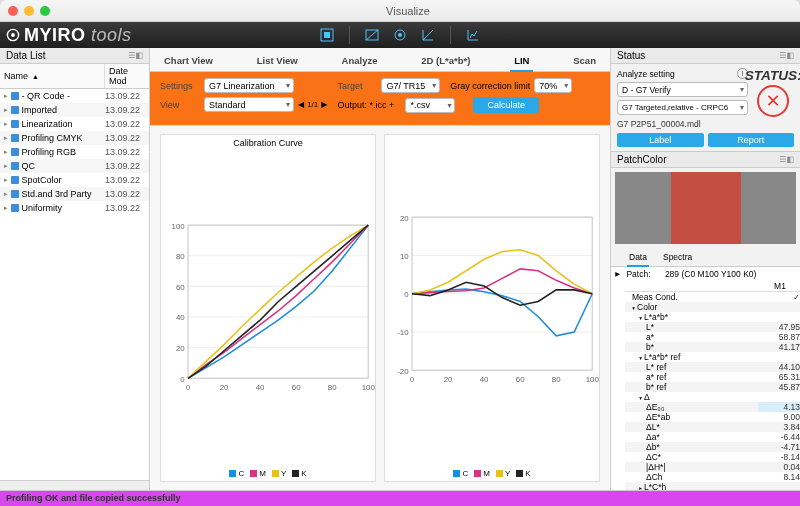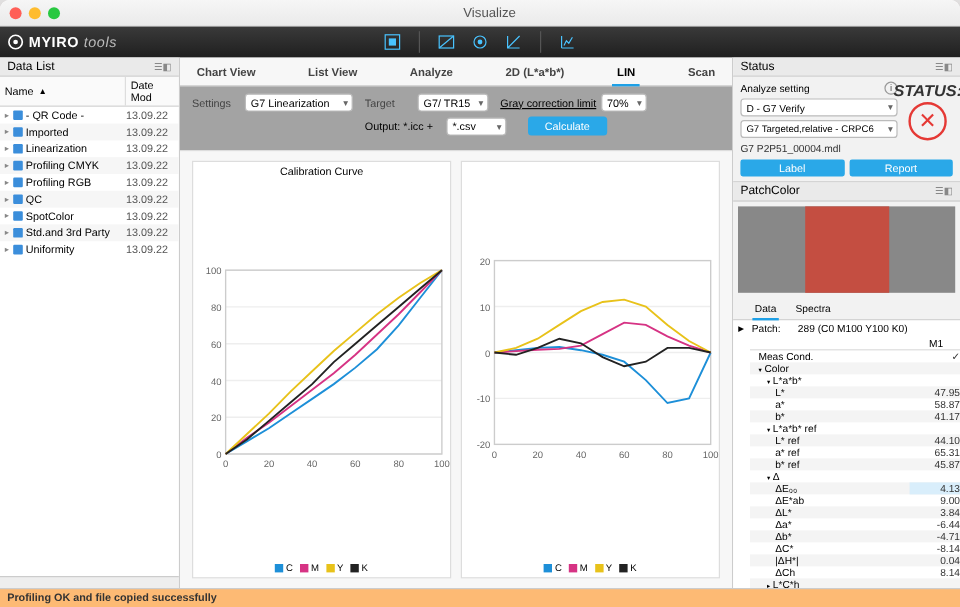--- a/index.html
+++ b/index.html
@@ -4,21 +4,21 @@
 <style>
   * { box-sizing: border-box; margin: 0; padding: 0; font-family: -apple-system, "Helvetica Neue", Arial, sans-serif; }
   body { width: 800px; height: 506px; background: #eceaea; overflow: hidden; }
   .window { width: 800px; height: 506px; background: #fff; border-radius: 8px; box-shadow: 0 10px 30px rgba(0,0,0,0.35); position: relative; display: flex; flex-direction: column; }
   .titlebar { height: 22px; background: linear-gradient(#f6f6f6,#eaeaea); border-bottom: 1px solid #d0d0d0; display: flex; align-items: center; position: relative; border-radius: 8px 8px 0 0;}
   .traffic { display: flex; gap:6px; padding-left:8px;}
   .dot { width:10px; height:10px; border-radius:50%;}
   .dot.r{background:#ff5f57;} .dot.y{background:#febc2e;} .dot.g{background:#28c840;}
   .title { position:absolute; left:16px; right:0; text-align:center; font-size:11px; color:#555;}
   .brandbar { height:26px; background: linear-gradient(#3a3a3a,#1f1f1f); display:flex; align-items:center; color:#fff; padding:0 6px; }
-  .brandbar .logo { font-weight:600; font-size:12px; letter-spacing:0.5px;}
+  .brandbar .logo { font-weight:600; font-size:18px; letter-spacing:0.5px;}
   .brandbar .logo b { font-weight:300; font-style:italic; color:#bbb;}
   .brandbar .spacer{flex:1;}
   .toolbar-group{display:flex; gap:8px; align-items:center;}
   .ticon{width:20px;height:20px;display:flex;align-items:center;justify-content:center;color:#49c3ff;}
   .tsep{width:1px;height:18px;background:#555;margin:0 4px;}
   .content { flex:1; display:flex; min-height:0;}
   .sidebar-left{width:150px; background:#f2f2f2; border-right:1px solid #ccc; display:flex; flex-direction:column;}
   .panel-title{font-size:10px; padding:2px 6px; background:#eaeaea; border-bottom:1px solid #ccc; display:flex; align-items:center; justify-content:space-between;}
   .panel-title .mini{font-size:8px; color:#888;}
   .list-head{display:flex; font-size:9px; border-bottom:1px solid #ccc; background:#fafafa;}
@@ -30,21 +30,21 @@
   .row:nth-child(even){background:#f6f6f6;}
   .row .c1{flex:1; padding-left:4px; display:flex; gap:3px; align-items:center; overflow:hidden; white-space:nowrap;}
   .row .c2{width:44px; padding-right:4px; color:#555;}
   .fi{width:8px;height:8px;background:#3b8edb;display:inline-block;border-radius:1px;}
   .scrollbar-h{height:10px;background:#eee;border-top:1px solid #ccc;}
   .center{flex:1; display:flex; flex-direction:column; background:#f7f7f7; border-right:1px solid #ccc;}
   .tabs{display:flex; font-size:9.5px; padding:4px 10px 0 10px; gap:8px; border-bottom:1px solid #ccc; justify-content:space-between;font-weight:bold;}
   .tabs .tab{padding:3px 4px 5px 4px; color:#444; position:relative;}
   .tabs .tab.active{color:#000;}
   .tabs .tab.active::after{content:"";position:absolute;left:0;right:0;bottom:-1px;height:2px;background:#1ea0e6;}
-  .controls{display:flex; gap:10px; padding:6px 10px 12px 10px; font-size:9px; border-bottom:1px solid #ddd; background:#a3a3a3;}
+  .controls{display:flex; gap:10px; padding:6px 10px 12px 10px; font-size:9px; border-bottom:1px solid #ddd; background:#f97316;}
   .ctrl-col{display:flex;flex-direction:column;gap:4px;}
   .ctrl-row{display:flex; align-items:center; gap:4px;}
   .lbl{width:40px; color:#444;}
   .select{background:#fff;border:1px solid #bbb;border-radius:3px;height:15px;font-size:9px;padding:0 14px 0 4px;display:flex;align-items:center;position:relative;min-width:90px;}
   .select::after{content:"▾";position:absolute;right:3px;font-size:8px;color:#666;}
   .select.sm{min-width:50px;}
   .select.xs{min-width:34px;justify-content:flex-end;}
   .pager{display:flex;align-items:center;gap:3px;font-size:8px;}
   .pager span.btn{cursor:pointer;}
   .btn-calc{background:#2aa8e8;color:#fff;border:none;border-radius:3px;height:16px;font-size:9px;padding:0 14px;}
@@ -77,21 +77,21 @@
   .pd-head{display:flex;align-items:center;gap:6px;padding:2px 4px;}
   .pd-head .tri{font-size:7px;}
   .pd-table{padding-left:14px;}
   .pd-table .h{display:flex;}
   .pd-table .h div:first-child{flex:1;}
   .pd-table .h div:last-child{width:40px;text-align:center;}
   .pd-row{display:flex;}
   .pd-row .k{flex:1;white-space:nowrap;}
   .pd-row .v{width:42px;text-align:right;color:#333;}
   .pd-row.stripe{background:#f4f4f4;}
-  .statusbar{height:16px;border-top:1px solid #ccc;background:#fdba74;font-size:9px;font-weight:600;padding:2px 6px;color:#333;}
+  .statusbar{height:16px;border-top:1px solid #ccc;background:#d946ef;font-size:9px;font-weight:600;padding:2px 6px;color:#333;}
   .tri{display:inline-block;transform:scale(0.9);}
   .info-icon { width:11px; height:11px; border-radius:50%; display:inline-flex; align-items:center; justify-content:center; font-size:8px; color:#555; border:1px solid #999;}
 </style>
 </head>
 <body>
 
 <div class="window">
   <div class="titlebar">
     <div class="traffic">
       <div class="dot r"></div>
@@ -245,28 +245,39 @@
           <div class="tab">Scan</div>
         </div>
       <div class="controls">
         <div class="ctrl-col">
           <div class="ctrl-row">
               <span class="lbl">Settings</span>
             <div class="select">
                 <span>G7 Linearization</span>
               </div>
             </div>
+          <div class="ctrl-row">
+              <span class="lbl">View</span>
+            <div class="select">
+                <span>Standard</span>
+              </div>
+            <div class="pager">
+                <span class="btn">◀</span>
+                <span>1/1</span>
+                <span class="btn">▶</span>
+              </div>
+            </div>
         </div>
         <div class="ctrl-col">
           <div class="ctrl-row">
               <span class="lbl">Target</span>
             <div class="select sm">
                 <span>G7/ TR15</span>
               </div>
-            <span style="margin-left:6px;text-decoration:underline;">Gray correction limit</span>
+            <span style="margin-left:6px;">Gray correction limit</span>
             <div class="select xs">
                 <span>70%</span>
               </div>
             </div>
           <div class="ctrl-row">
               <span style="width:64px;">Output: *.icc +</span>
             <div class="select sm">
                 <span>*.csv</span>
               </div>
             <button class="btn-calc" style="margin-left:14px;">Calculate</button>

